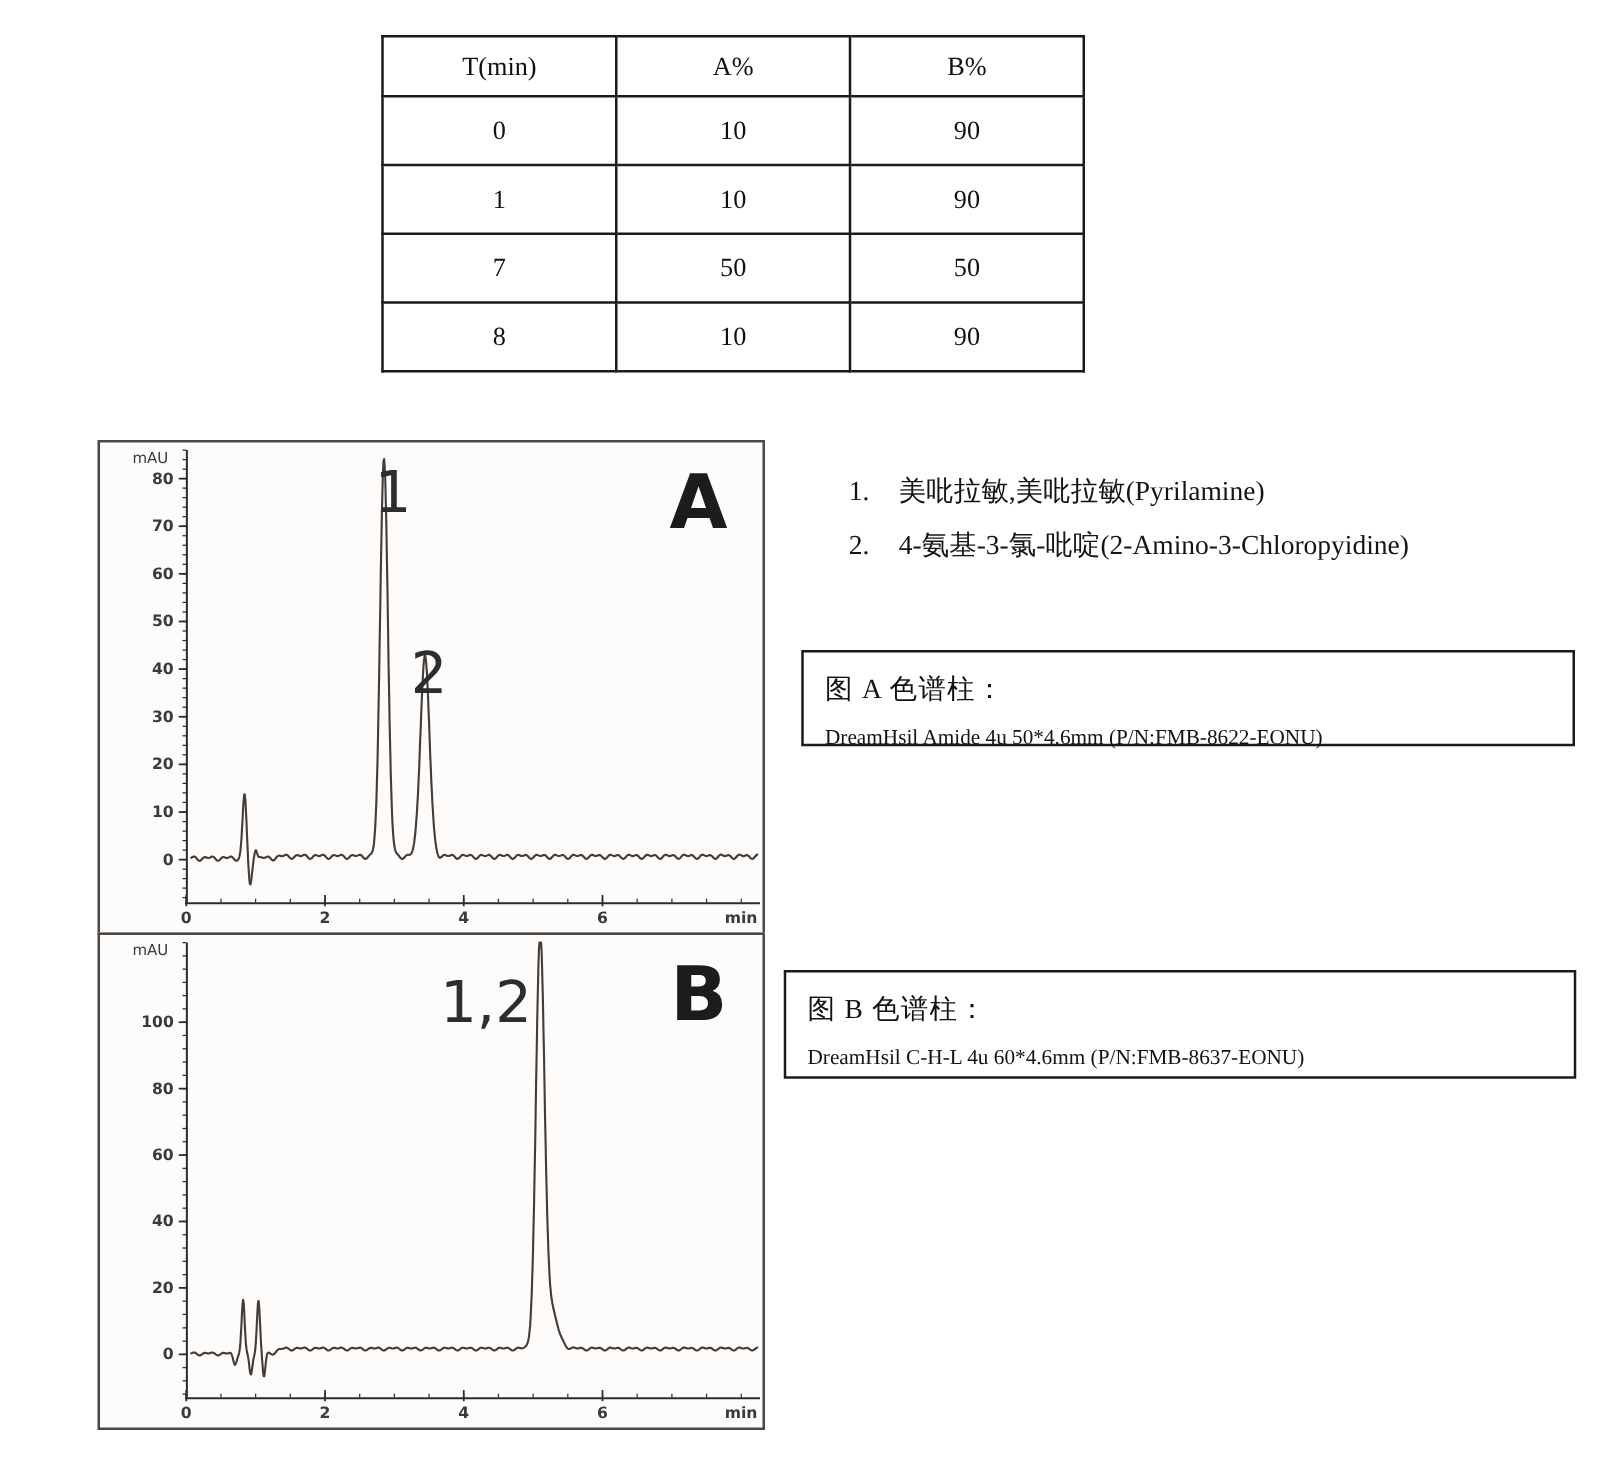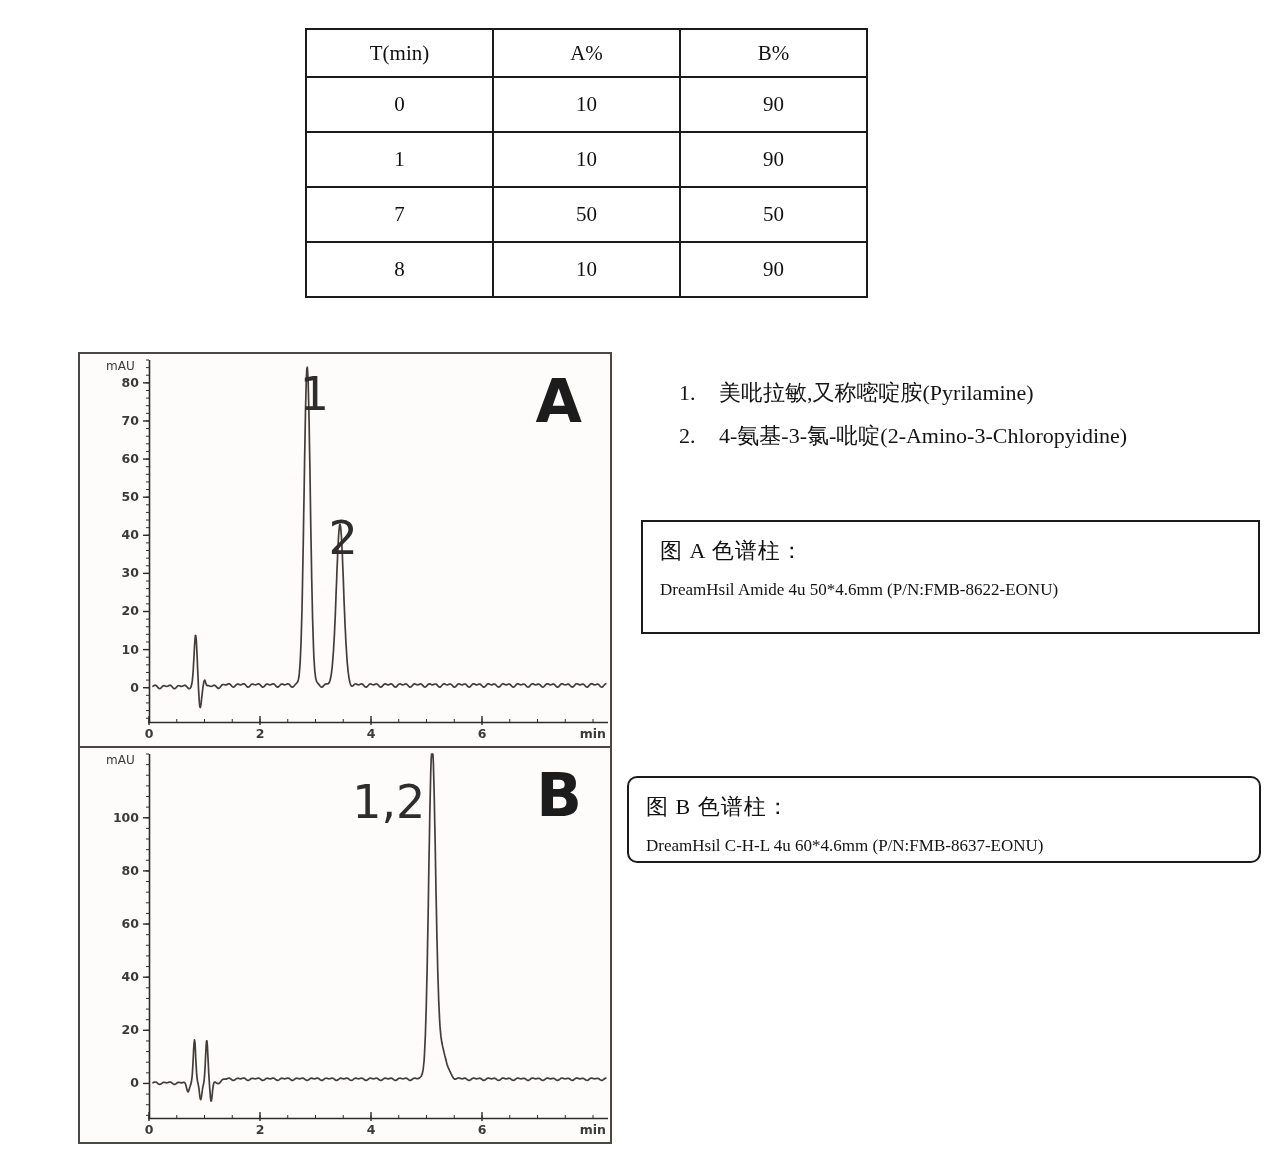--- a/index.html
+++ b/index.html
@@ -22,22 +22,22 @@
   .panel.b{height:398px;margin-top:-2px;}
 
   
   .legend{position:absolute;left:679px;top:378px;font-size:22px;color:#141414;}
   .legend .row{display:flex;margin-bottom:13px;line-height:30px;}
   .legend .num{width:40px;flex:0 0 40px;}
 
   
   .colbox{position:absolute;box-sizing:border-box;border:2px solid #1b1b1b;
         background:#fff;padding:14px 10px 10px 17px;font-size:22px;color:#121212;}
-  .colbox.boxa{left:641px;top:520px;width:619px;height:114px;}
-  .colbox.boxb{left:627px;top:776px;width:634px;height:87px;border-radius:10px;}
+  .colbox.boxa{left:641px;top:520px;width:619px;height:77px;}
+  .colbox.boxb{left:627px;top:776px;width:634px;height:87px;}
   .colbox .t{margin-bottom:14px;letter-spacing:1px;}
   .colbox .c{font-size:17px;}
 
   svg text{font-family:"DejaVu Sans","Liberation Sans",sans-serif;}
 </style>
 </head>
 <body>
 
 <div class="page">
 
@@ -254,21 +254,21 @@
           <text x="526" y="386" text-anchor="end" font-size="12.5" font-weight="600" fill="#3a3a3a">min</text>
           <path d="M72.3 334.8L72.8 334.7L73.2 334.6L73.7 334.4L74.1 334.2L74.5 334.1L75.0 334.0L75.4 334.0L75.9 334.1L76.3 334.3L76.8 334.6L77.2 334.9L77.7 335.3L78.1 335.7L78.5 336.0L79.0 336.2L79.4 336.4L79.9 336.4L80.3 336.2L80.8 336.0L81.2 335.7L81.7 335.4L82.1 335.1L82.5 334.8L83.0 334.5L83.4 334.4L83.9 334.3L84.3 334.3L84.8 334.4L85.2 334.5L85.7 334.6L86.1 334.8L86.5 334.8L87.0 334.8L87.4 334.7L87.9 334.6L88.3 334.4L88.8 334.3L89.2 334.1L89.6 334.0L90.1 334.0L90.5 334.1L91.0 334.3L91.4 334.5L91.9 334.9L92.3 335.2L92.8 335.6L93.2 335.9L93.6 336.2L94.1 336.3L94.5 336.4L95.0 336.3L95.4 336.1L95.9 335.8L96.3 335.5L96.8 335.1L97.2 334.8L97.6 334.6L98.1 334.4L98.5 334.3L99.0 334.3L99.4 334.4L99.9 334.5L100.3 334.6L100.7 334.7L101.2 334.8L101.6 334.8L102.1 334.8L102.5 334.6L103.0 334.5L103.4 334.4L103.9 334.3L104.3 334.3L104.7 334.7L105.2 335.3L105.6 336.4L106.1 338.0L106.5 339.8L107.0 341.7L107.4 343.1L107.9 343.9L108.3 343.7L108.7 342.8L109.2 341.4L109.6 339.8L110.1 338.3L110.5 336.9L111.0 335.6L111.4 333.8L111.8 331.1L112.3 326.5L112.7 319.7L113.2 310.9L113.6 301.7L114.1 294.6L114.5 291.9L115.0 294.8L115.4 302.1L115.8 311.3L116.3 320.1L116.7 326.7L117.2 331.1L117.6 333.7L118.1 335.7L118.5 337.9L119.0 340.8L119.4 344.5L119.8 348.2L120.3 350.8L120.7 351.6L121.2 350.3L121.6 347.5L122.1 344.0L122.5 341.0L122.9 338.6L123.4 336.6L123.8 334.3L124.3 330.8L124.7 325.1L125.2 317.0L125.6 307.5L126.1 298.6L126.5 293.1L126.9 292.8L127.4 297.8L127.8 306.4L128.3 316.0L128.7 324.8L129.2 332.3L129.6 338.9L130.1 344.9L130.5 349.9L130.9 352.9L131.4 353.0L131.8 350.2L132.3 345.8L132.7 341.3L133.2 337.9L133.6 335.7L134.0 334.6L134.5 334.2L134.9 334.1L135.4 334.2L135.8 334.5L136.3 334.8L136.7 335.1L137.2 335.4L137.6 335.6L138.0 335.7L138.5 335.6L138.9 335.4L139.4 335.1L139.8 334.7L140.3 334.1L140.7 333.6L141.2 333.0L141.6 332.4L142.0 332.0L142.5 331.6L142.9 331.4L143.4 331.2L143.8 331.2L144.3 331.2L144.7 331.2L145.1 331.2L145.6 331.1L146.0 331.1L146.5 330.9L146.9 330.8L147.4 330.6L147.8 330.4L148.3 330.2L148.7 330.1L149.1 330.1L149.6 330.2L150.0 330.4L150.5 330.7L150.9 331.0L151.4 331.4L151.8 331.7L152.3 332.0L152.7 332.3L153.1 332.4L153.6 332.4L154.0 332.3L154.5 332.0L154.9 331.7L155.4 331.4L155.8 331.1L156.2 330.7L156.7 330.5L157.1 330.3L157.6 330.3L158.0 330.3L158.5 330.4L158.9 330.5L159.4 330.6L159.8 330.7L160.2 330.8L160.7 330.8L161.1 330.8L161.6 330.6L162.0 330.5L162.5 330.3L162.9 330.2L163.4 330.1L163.8 330.1L164.2 330.1L164.7 330.3L165.1 330.6L165.6 330.9L166.0 331.3L166.5 331.7L166.9 332.0L167.3 332.2L167.8 332.4L168.2 332.4L168.7 332.3L169.1 332.1L169.6 331.8L170.0 331.5L170.5 331.1L170.9 330.8L171.3 330.5L171.8 330.4L172.2 330.3L172.7 330.3L173.1 330.3L173.6 330.5L174.0 330.6L174.5 330.7L174.9 330.8L175.3 330.8L175.8 330.8L176.2 330.7L176.7 330.5L177.1 330.4L177.6 330.2L178.0 330.1L178.4 330.1L178.9 330.1L179.3 330.3L179.8 330.5L180.2 330.9L180.7 331.2L181.1 331.6L181.6 331.9L182.0 332.2L182.4 332.4L182.9 332.4L183.3 332.3L183.8 332.1L184.2 331.9L184.7 331.5L185.1 331.2L185.6 330.8L186.0 330.6L186.4 330.4L186.9 330.3L187.3 330.2L187.8 330.3L188.2 330.4L188.7 330.6L189.1 330.7L189.5 330.8L190.0 330.8L190.4 330.8L190.9 330.7L191.3 330.6L191.8 330.4L192.2 330.2L192.7 330.1L193.1 330.1L193.5 330.1L194.0 330.3L194.4 330.5L194.9 330.8L195.3 331.2L195.8 331.5L196.2 331.9L196.7 332.1L197.1 332.3L197.5 332.4L198.0 332.3L198.4 332.2L198.9 331.9L199.3 331.6L199.8 331.2L200.2 330.9L200.6 330.6L201.1 330.4L201.5 330.3L202.0 330.2L202.4 330.3L202.9 330.4L203.3 330.5L203.8 330.7L204.2 330.8L204.6 330.8L205.1 330.8L205.5 330.7L206.0 330.6L206.4 330.4L206.9 330.3L207.3 330.2L207.8 330.1L208.2 330.1L208.6 330.2L209.1 330.4L209.5 330.7L210.0 331.1L210.4 331.5L210.9 331.8L211.3 332.1L211.7 332.3L212.2 332.4L212.6 332.4L213.1 332.2L213.5 332.0L214.0 331.7L214.4 331.3L214.9 331.0L215.3 330.7L215.7 330.4L216.2 330.3L216.6 330.2L217.1 330.3L217.5 330.3L218.0 330.5L218.4 330.6L218.9 330.7L219.3 330.8L219.7 330.8L220.2 330.7L220.6 330.6L221.1 330.5L221.5 330.3L222.0 330.2L222.4 330.1L222.8 330.1L223.3 330.2L223.7 330.4L224.2 330.7L224.6 331.0L225.1 331.4L225.5 331.7L226.0 332.1L226.4 332.3L226.8 332.4L227.3 332.4L227.7 332.3L228.2 332.0L228.6 331.7L229.1 331.4L229.5 331.0L230.0 330.7L230.4 330.5L230.8 330.3L231.3 330.2L231.7 330.2L232.2 330.3L232.6 330.4L233.1 330.6L233.5 330.7L233.9 330.8L234.4 330.8L234.8 330.8L235.3 330.7L235.7 330.5L236.2 330.4L236.6 330.2L237.1 330.1L237.5 330.1L237.9 330.2L238.4 330.4L238.8 330.6L239.3 331.0L239.7 331.3L240.2 331.7L240.6 332.0L241.1 332.2L241.5 332.4L241.9 332.4L242.4 332.3L242.8 332.1L243.3 331.8L243.7 331.4L244.2 331.1L244.6 330.8L245.0 330.5L245.5 330.3L245.9 330.2L246.4 330.2L246.8 330.3L247.3 330.4L247.7 330.5L248.2 330.7L248.6 330.8L249.0 330.8L249.5 330.8L249.9 330.7L250.4 330.6L250.8 330.4L251.3 330.3L251.7 330.2L252.2 330.1L252.6 330.2L253.0 330.3L253.5 330.6L253.9 330.9L254.4 331.2L254.8 331.6L255.3 331.9L255.7 332.2L256.1 332.4L256.6 332.4L257.0 332.3L257.5 332.1L257.9 331.8L258.4 331.5L258.8 331.2L259.3 330.8L259.7 330.5L260.1 330.3L260.6 330.2L261.0 330.2L261.5 330.3L261.9 330.4L262.4 330.5L262.8 330.7L263.3 330.8L263.7 330.8L264.1 330.8L264.6 330.7L265.0 330.6L265.5 330.4L265.9 330.3L266.4 330.2L266.8 330.1L267.2 330.2L267.7 330.3L268.1 330.5L268.6 330.8L269.0 331.2L269.5 331.5L269.9 331.9L270.4 332.2L270.8 332.3L271.2 332.4L271.7 332.3L272.1 332.2L272.6 331.9L273.0 331.6L273.5 331.2L273.9 330.9L274.4 330.6L274.8 330.4L275.2 330.2L275.7 330.2L276.1 330.2L276.6 330.3L277.0 330.5L277.5 330.6L277.9 330.7L278.3 330.8L278.8 330.8L279.2 330.7L279.7 330.6L280.1 330.5L280.6 330.3L281.0 330.2L281.5 330.1L281.9 330.2L282.3 330.3L282.8 330.5L283.2 330.8L283.7 331.1L284.1 331.5L284.6 331.8L285.0 332.1L285.5 332.3L285.9 332.4L286.3 332.4L286.8 332.2L287.2 332.0L287.7 331.6L288.1 331.3L288.6 330.9L289.0 330.6L289.4 330.4L289.9 330.2L290.3 330.2L290.8 330.2L291.2 330.3L291.7 330.4L292.1 330.6L292.6 330.7L293.0 330.8L293.4 330.8L293.9 330.8L294.3 330.7L294.8 330.5L295.2 330.4L295.7 330.2L296.1 330.2L296.6 330.2L297.0 330.3L297.4 330.4L297.9 330.7L298.3 331.0L298.8 331.4L299.2 331.8L299.7 332.1L300.1 332.3L300.5 332.4L301.0 332.4L301.4 332.3L301.9 332.0L302.3 331.7L302.8 331.4L303.2 331.0L303.7 330.7L304.1 330.4L304.5 330.2L305.0 330.2L305.4 330.2L305.9 330.3L306.3 330.4L306.8 330.5L307.2 330.7L307.7 330.8L308.1 330.8L308.5 330.8L309.0 330.7L309.4 330.6L309.9 330.4L310.3 330.3L310.8 330.2L311.2 330.2L311.6 330.2L312.1 330.4L312.5 330.7L313.0 331.0L313.4 331.3L313.9 331.7L314.3 332.0L314.8 332.2L315.2 332.4L315.6 332.4L316.1 332.3L316.5 332.1L317.0 331.8L317.4 331.4L317.9 331.1L318.3 330.7L318.8 330.4L319.2 330.3L319.6 330.2L320.1 330.2L320.5 330.2L321.0 330.4L321.4 330.5L321.9 330.7L322.3 330.8L322.7 330.8L323.2 330.8L323.6 330.7L324.1 330.6L324.5 330.4L325.0 330.3L325.4 330.2L325.9 330.2L326.3 330.2L326.7 330.4L327.2 330.6L327.6 330.9L328.1 331.3L328.5 331.6L329.0 332.0L329.4 332.2L329.9 332.4L330.3 332.4L330.7 332.3L331.2 332.1L331.6 331.8L332.1 331.5L332.5 331.1L333.0 330.8L333.4 330.5L333.8 330.3L334.3 330.2L334.7 330.1L335.2 330.2L335.6 330.3L336.1 330.4L336.5 330.6L337.0 330.7L337.4 330.7L337.8 330.7L338.3 330.5L338.7 330.3L339.2 330.1L339.6 329.8L340.1 329.4L340.5 329.0L341.0 328.5L341.4 327.8L341.8 326.9L342.3 325.6L342.7 323.8L343.2 321.2L343.6 317.5L344.1 312.5L344.5 305.8L344.9 297.3L345.4 286.5L345.8 273.2L346.3 257.4L346.7 239.0L347.2 218.0L347.6 194.8L348.1 169.8L348.5 143.6L348.9 117.0L349.4 90.9L349.8 66.2L350.3 44.0L350.7 25.2L351.2 10.7L351.6 6.0L352.1 6.0L352.5 6.0L352.9 6.0L353.4 15.8L353.8 31.6L354.3 50.8L354.7 72.6L355.2 96.0L355.6 120.0L356.0 143.9L356.5 166.8L356.9 188.2L357.4 207.6L357.8 224.9L358.3 239.8L358.7 252.5L359.2 263.0L359.6 271.6L360.0 278.4L360.5 283.9L360.9 288.2L361.4 291.6L361.8 294.3L362.3 296.6L362.7 298.7L363.2 300.6L363.6 302.4L364.0 304.2L364.5 306.1L364.9 307.9L365.4 309.8L365.8 311.6L366.3 313.3L366.7 315.0L367.1 316.5L367.6 317.9L368.0 319.1L368.5 320.2L368.9 321.2L369.4 322.2L369.8 323.1L370.3 324.0L370.7 324.9L371.1 325.8L371.6 326.7L372.0 327.6L372.5 328.5L372.9 329.3L373.4 330.0L373.8 330.5L374.3 330.9L374.7 331.2L375.1 331.2L375.6 331.2L376.0 331.0L376.5 330.8L376.9 330.5L377.4 330.3L377.8 330.1L378.2 330.0L378.7 329.9L379.1 330.0L379.6 330.1L380.0 330.3L380.5 330.4L380.9 330.6L381.4 330.7L381.8 330.8L382.2 330.8L382.7 330.7L383.1 330.6L383.6 330.4L384.0 330.3L384.5 330.2L384.9 330.2L385.4 330.3L385.8 330.4L386.2 330.7L386.7 331.0L387.1 331.4L387.6 331.7L388.0 332.0L388.5 332.3L388.9 332.4L389.3 332.4L389.8 332.3L390.2 332.1L390.7 331.8L391.1 331.4L391.6 331.0L392.0 330.7L392.5 330.4L392.9 330.2L393.3 330.1L393.8 330.1L394.2 330.2L394.7 330.3L395.1 330.5L395.6 330.6L396.0 330.7L396.5 330.8L396.9 330.8L397.3 330.7L397.8 330.6L398.2 330.5L398.7 330.4L399.1 330.3L399.6 330.2L400.0 330.3L400.4 330.4L400.9 330.6L401.3 331.0L401.8 331.3L402.2 331.6L402.7 332.0L403.1 332.2L403.6 332.4L404.0 332.4L404.4 332.3L404.9 332.1L405.3 331.8L405.8 331.5L406.2 331.1L406.7 330.7L407.1 330.4L407.6 330.2L408.0 330.1L408.4 330.1L408.9 330.2L409.3 330.3L409.8 330.4L410.2 330.6L410.7 330.7L411.1 330.8L411.5 330.8L412.0 330.8L412.4 330.7L412.9 330.5L413.3 330.4L413.8 330.3L414.2 330.2L414.7 330.3L415.1 330.4L415.5 330.6L416.0 330.9L416.4 331.2L416.9 331.6L417.3 331.9L417.8 332.2L418.2 332.3L418.7 332.4L419.1 332.3L419.5 332.2L420.0 331.9L420.4 331.5L420.9 331.2L421.3 330.8L421.8 330.5L422.2 330.3L422.6 330.1L423.1 330.1L423.5 330.1L424.0 330.2L424.4 330.4L424.9 330.6L425.3 330.7L425.8 330.8L426.2 330.8L426.6 330.8L427.1 330.7L427.5 330.6L428.0 330.4L428.4 330.3L428.9 330.2L429.3 330.3L429.8 330.4L430.2 330.6L430.6 330.8L431.1 331.2L431.5 331.5L432.0 331.9L432.4 332.1L432.9 332.3L433.3 332.4L433.7 332.4L434.2 332.2L434.6 331.9L435.1 331.6L435.5 331.2L436.0 330.9L436.4 330.5L436.9 330.3L437.3 330.1L437.7 330.1L438.2 330.1L438.6 330.2L439.1 330.4L439.5 330.5L440.0 330.7L440.4 330.8L440.9 330.8L441.3 330.8L441.7 330.7L442.2 330.6L442.6 330.5L443.1 330.3L443.5 330.3L444.0 330.3L444.4 330.3L444.8 330.5L445.3 330.8L445.7 331.1L446.2 331.5L446.6 331.8L447.1 332.1L447.5 332.3L448.0 332.4L448.4 332.4L448.8 332.2L449.3 332.0L449.7 331.7L450.2 331.3L450.6 330.9L451.1 330.6L451.5 330.3L452.0 330.1L452.4 330.1L452.8 330.1L453.3 330.2L453.7 330.3L454.2 330.5L454.6 330.6L455.1 330.8L455.5 330.8L455.9 330.8L456.4 330.7L456.8 330.6L457.3 330.5L457.7 330.4L458.2 330.3L458.6 330.3L459.1 330.3L459.5 330.5L459.9 330.7L460.4 331.0L460.8 331.4L461.3 331.7L461.7 332.0L462.2 332.3L462.6 332.4L463.1 332.4L463.5 332.3L463.9 332.0L464.4 331.7L464.8 331.4L465.3 331.0L465.7 330.7L466.2 330.4L466.6 330.2L467.0 330.1L467.5 330.1L467.9 330.1L468.4 330.3L468.8 330.4L469.3 330.6L469.7 330.7L470.2 330.8L470.6 330.8L471.0 330.8L471.5 330.7L471.9 330.5L472.4 330.4L472.8 330.3L473.3 330.3L473.7 330.3L474.2 330.5L474.6 330.7L475.0 331.0L475.5 331.3L475.9 331.7L476.4 332.0L476.8 332.2L477.3 332.4L477.7 332.4L478.1 332.3L478.6 332.1L479.0 331.8L479.5 331.4L479.9 331.1L480.4 330.7L480.8 330.4L481.3 330.2L481.7 330.1L482.1 330.0L482.6 330.1L483.0 330.2L483.5 330.4L483.9 330.6L484.4 330.7L484.8 330.8L485.3 330.8L485.7 330.8L486.1 330.7L486.6 330.6L487.0 330.4L487.5 330.3L487.9 330.3L488.4 330.3L488.8 330.4L489.2 330.6L489.7 330.9L490.1 331.3L490.6 331.6L491.0 331.9L491.5 332.2L491.9 332.3L492.4 332.4L492.8 332.3L493.2 332.1L493.7 331.9L494.1 331.5L494.6 331.1L495.0 330.8L495.5 330.5L495.9 330.2L496.4 330.1L496.8 330.0L497.2 330.1L497.7 330.2L498.1 330.4L498.6 330.5L499.0 330.7L499.5 330.8L499.9 330.8L500.3 330.8L500.8 330.7L501.2 330.6L501.7 330.5L502.1 330.4L502.6 330.3L503.0 330.3L503.5 330.4L503.9 330.6L504.3 330.9L504.8 331.2L505.2 331.5L505.7 331.9L506.1 332.1L506.6 332.3L507.0 332.4L507.5 332.3L507.9 332.2L508.3 331.9L508.8 331.6L509.2 331.2L509.7 330.8L510.1 330.5L510.6 330.2L511.0 330.1L511.4 330.0L511.9 330.1L512.3 330.2L512.8 330.3L513.2 330.5L513.7 330.7L514.1 330.8L514.6 330.8L515.0 330.8L515.4 330.7L515.9 330.6L516.3 330.5L516.8 330.4L517.2 330.3L517.7 330.3L518.1 330.4L518.5 330.6L519.0 330.8L519.4 331.1L519.9 331.5L520.3 331.8L520.8 332.1L521.2 332.3L521.7 332.4L522.1 332.4L522.5 332.2L523.0 332.0L523.4 331.6L523.9 331.3L524.3 330.9L524.8 330.6L525.2 330.3L525.7 330.1L526.1 330.0L526.5 330.0" fill="none" stroke="#433c38" stroke-width="1.7" stroke-linejoin="round"></path>
           <text x="345.39000000000004" y="69.76642335766422" text-anchor="end" font-size="46" fill="#2d2d2d">1,2</text>
           <text x="502" y="68" text-anchor="end" font-size="60" font-weight="800" fill="#1c1c1c">B</text>
         </svg></div>
   </div>
 
   <div class="legend">
     <div class="row">
       <span class="num">1.</span>
-      <span>美吡拉敏,又称嘧啶胺(Pyrilamine)</span>
+      <span>美吡拉敏,美吡拉敏(Pyrilamine)</span>
     </div>
     <div class="row">
       <span class="num">2.</span>
       <span>4-氨基-3-氯-吡啶(2-Amino-3-Chloropyidine)</span>
     </div>
   </div>
 
   <div class="colbox boxa">
     <div class="t">图 A 色谱柱：</div>
     <div class="c">DreamHsil Amide 4u 50*4.6mm (P/N:FMB-8622-EONU)</div>

